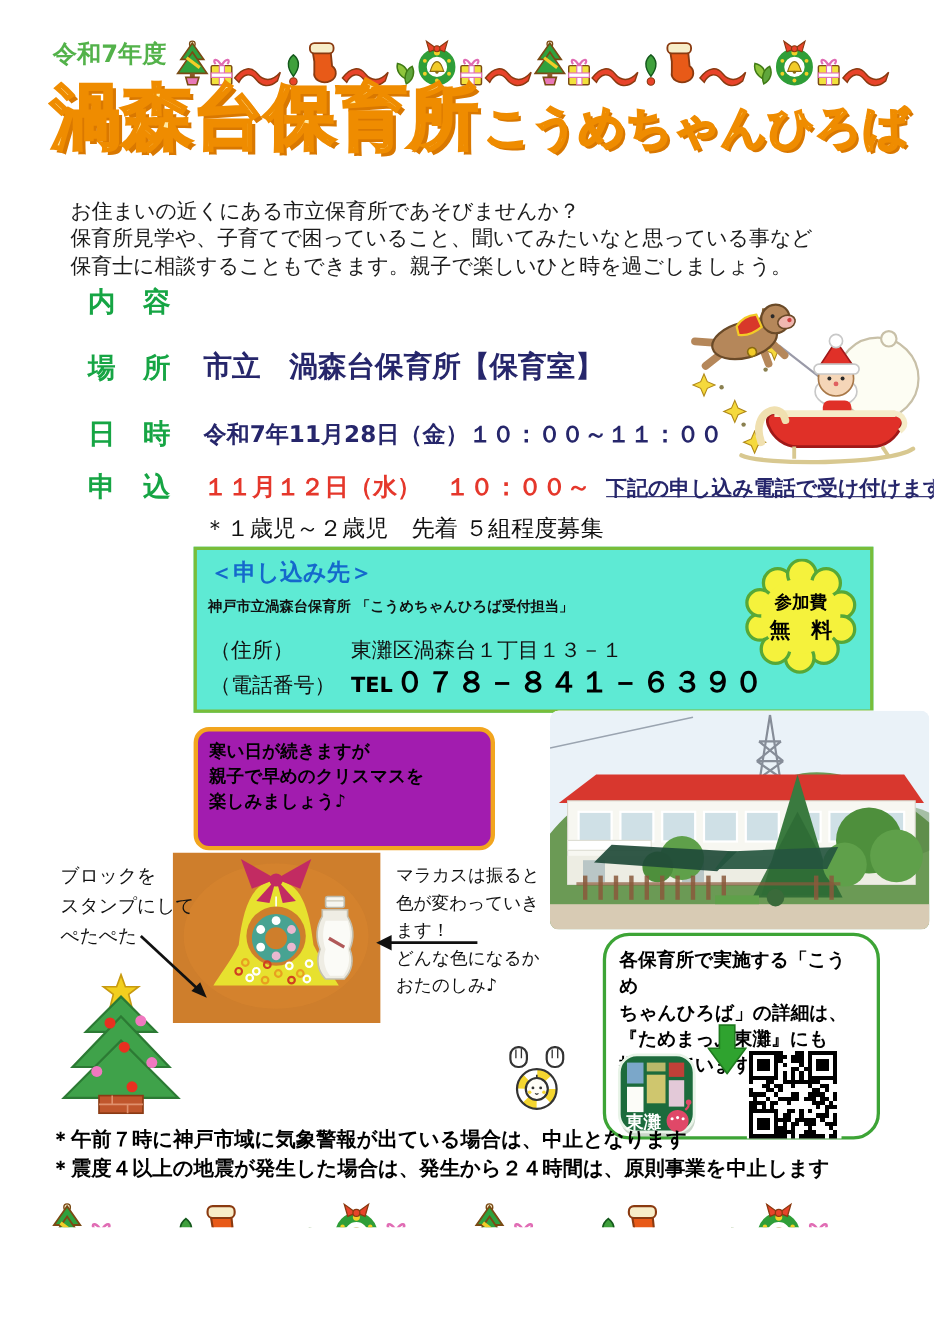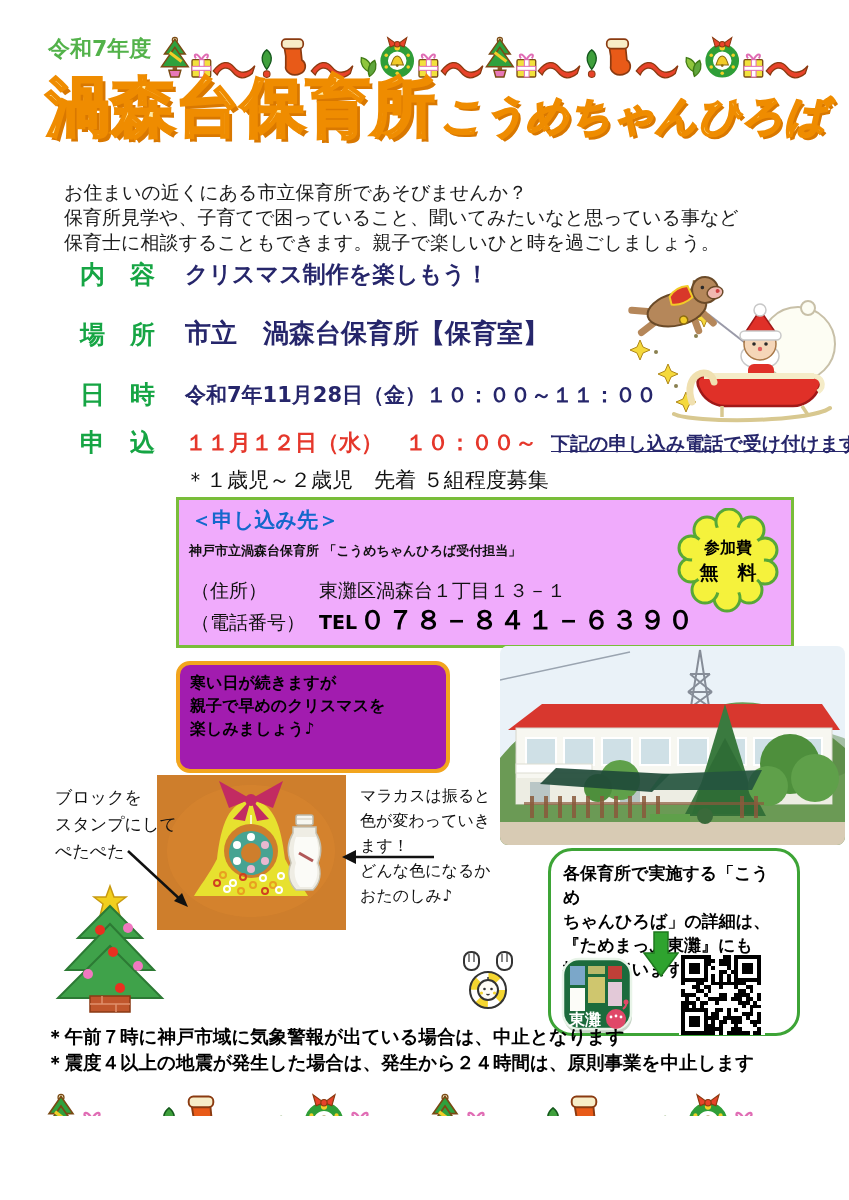--- a/index.html
+++ b/index.html
@@ -8,38 +8,38 @@
   .abs{position:absolute;}
   
   #year-label{left:48px;top:34px;font-size:22px;font-weight:bold;color:#53B24A;}
   .garland{display:flex;align-items:flex-end;justify-content:space-between;}
   #garland-top{left:160px;top:20px;width:650px;height:62px;}
   #garland-bottom{left:44px;top:1080px;width:766px;height:62px;}
   #title-row{left:46px;top:74px;width:790px;display:flex;align-items:flex-end;white-space:nowrap;}
   .title-main{font-size:64px;font-weight:bold;line-height:1.05;color:#FFE9A4;
       -webkit-text-stroke:2.5px #EF8C00;text-shadow:4px 4px 0 #D97800;letter-spacing:1px;text-align:center;}
   .title-sub{font-size:42px;font-weight:bold;line-height:1;color:#FFE9A4;
-      -webkit-text-stroke:2px #EF8C00;text-shadow:3px 3px 0 #D97800;margin:0 0 4px 4px;font-style:italic;}
+      -webkit-text-stroke:2px #EF8C00;text-shadow:3px 3px 0 #D97800;margin:0 0 4px 4px;}
   
   #intro{left:64px;top:180px;font-size:19px;line-height:25px;color:#1b1b1b;}
   
   .info-label{color:#16A544;font-weight:bold;font-size:25px;}
   .navy{color:#26266B;}
   #row-content-label{left:80px;top:258px;}
   #row-content-value{left:185px;top:259px;font-size:23px;font-weight:bold;}
   #row-place-label{left:80px;top:318px;}
   #row-place-value{left:185px;top:316px;font-size:26px;font-weight:bold;}
   #row-datetime-label{left:80px;top:378px;}
   #row-datetime-value{left:185px;top:381px;font-size:21px;font-weight:bold;}
   #row-apply-label{left:80px;top:426px;}
   #row-apply-value{left:185px;top:428px;font-size:22px;font-weight:bold;color:#E5372B;white-space:nowrap;}
   #apply-link{font-size:19px;font-weight:bold;color:#26266B;text-decoration:underline;margin-left:14px;}
   #age-note{left:185px;top:466px;font-size:21px;color:#111;}
   
-  #app-box{left:176px;top:497px;width:612px;height:145px;background:#f0abfc;border:3px solid #79BD3A;}
+  #app-box{left:176px;top:497px;width:612px;height:145px;background:#5eead4;border:3px solid #79BD3A;}
   #app-heading{left:12px;top:6px;color:#1468CC;font-size:21px;font-weight:bold;}
   #app-org{left:10px;top:42px;font-size:13px;font-weight:bold;color:#101010;}
   #app-addr-label{left:12px;top:78px;font-size:19px;}
   #app-addr-value{left:140px;top:78px;font-size:19px;}
   #app-phone-label{left:12px;top:110px;font-size:19px;}
   #app-phone-value{left:140px;top:102px;font-size:27px;font-weight:bold;letter-spacing:1px;color:#000;}
   #app-phone-value .tel{font-size:19px;font-weight:bold;letter-spacing:0;margin-right:2px;}
   #fee-badge{right:12px;top:8px;width:102px;height:108px;}
   #fee-badge .txt{position:absolute;width:100%;text-align:center;font-weight:bold;color:#000;}
   #fee-line1{top:30px;font-size:16px;}
@@ -212,21 +212,20 @@
     <span class="title-sub">こうめちゃんひろば</span>
   </div>
 
   <div class="abs" id="intro">
     <span class="line">お住まいの近くにある市立保育所であそびませんか？</span>
     <span class="line">保育所見学や、子育てで困っていること、聞いてみたいなと思っている事など</span>
     <span class="line">保育士に相談することもできます。親子で楽しいひと時を過ごしましょう。</span>
   </div>
 
   <div class="abs info-label" id="row-content-label">内　容</div>
-  <div class="abs navy" id="row-content-value">クリスマス制作を楽しもう！</div>
 
   <div class="abs info-label" id="row-place-label">場　所</div>
   <div class="abs navy" id="row-place-value">市立　渦森台保育所【保育室】</div>
 
   <div class="abs info-label" id="row-datetime-label">日　時</div>
   <div class="abs navy" id="row-datetime-value">令和7年11月28日（金）１０：００～１１：００</div>
 
   <div class="abs info-label" id="row-apply-label">申　込</div>
   <div class="abs" id="row-apply-value">
     <span>１１月１２日（水）　１０：００～</span><span id="apply-link">下記の申し込み電話で受け付けます</span>

